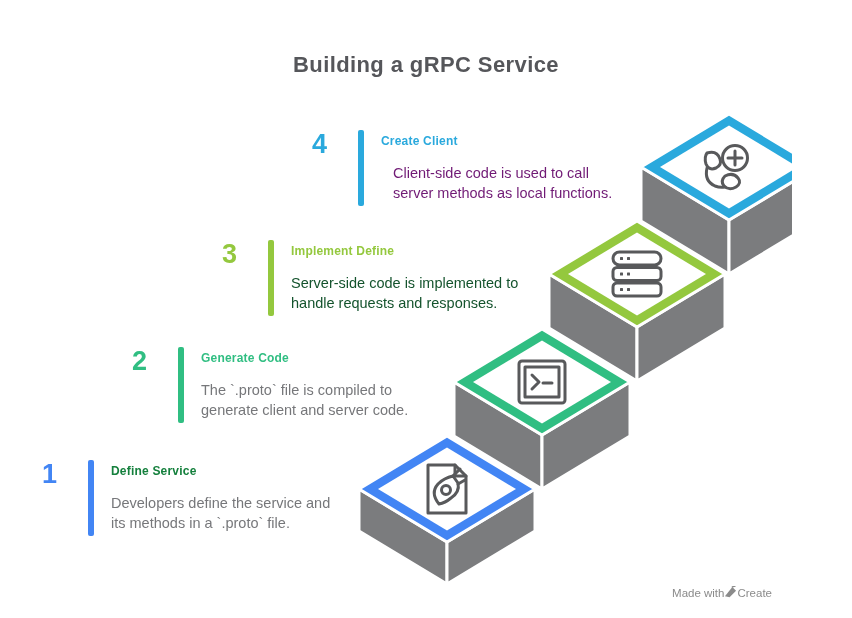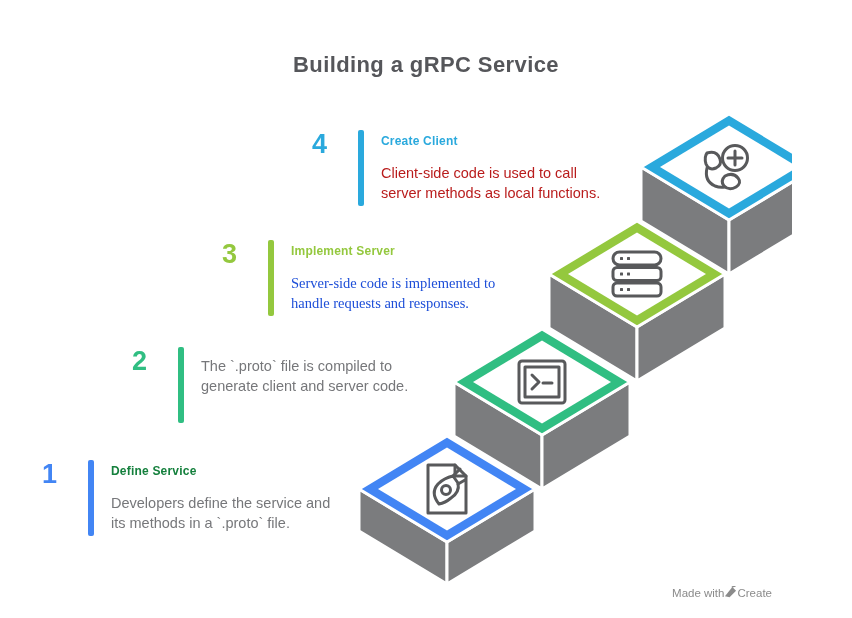--- a/index.html
+++ b/index.html
@@ -111,41 +111,42 @@
       <div class="step-title" style="color: #15803d;">Define Service</div>
       <div class="step-desc" style="color: rgb(118, 119, 122);">Developers define the service and
 its methods in a `.proto` file.</div>
     </div>
   </div>
 
   <div class="step-block pos-2">
     <div class="step-number" style="color: rgb(48, 190, 130);">2</div>
     <div class="step-bar" style="background-color: rgb(48, 190, 130);"></div>
     <div class="step-text">
+      <div class="step-title" style="color: rgb(48, 190, 130);">Generate Code</div>
       <div class="step-desc" style="color: rgb(118, 119, 122);">The `.proto` file is compiled to
 generate client and server code.</div>
     </div>
   </div>
 
   <div class="step-block pos-3">
     <div class="step-number" style="color: rgb(148, 200, 62);">3</div>
     <div class="step-bar" style="background-color: rgb(148, 200, 62);"></div>
     <div class="step-text">
-      <div class="step-title" style="color: rgb(148, 200, 62);">Implement Server</div>
-      <div class="step-desc" style="color: #1d4ed8; font-family: Liberation Serif, serif;">Server-side code is implemented to
+      <div class="step-title" style="color: rgb(148, 200, 62);">Implement Define</div>
+      <div class="step-desc" style="color: #14532d;">Server-side code is implemented to
 handle requests and responses.</div>
     </div>
   </div>
 
   <div class="step-block pos-4">
     <div class="step-number" style="color: rgb(42, 169, 221);">4</div>
     <div class="step-bar" style="background-color: rgb(42, 169, 221);"></div>
     <div class="step-text">
       <div class="step-title" style="color: rgb(42, 169, 221);">Create Client</div>
-      <div class="step-desc" style="color: #b91c1c;">Client-side code is used to call
+      <div class="step-desc" style="color: #701a75; margin-left: 12px;">Client-side code is used to call
 server methods as local functions.</div>
     </div>
   </div>
 
   <div class="watermark" style="color: rgb(139, 139, 139);">
     <span>Made with</span>
     <span class="logo">
       <svg width="13" height="13" viewBox="0 0 14 14">
         <path d="M1,11 L9,1 L13,5 L6,12 Z" fill="#8B8B8B"></path>
         <path d="M9,1 L12,0" stroke="#8B8B8B" stroke-width="1.5" stroke-linecap="round"></path>

